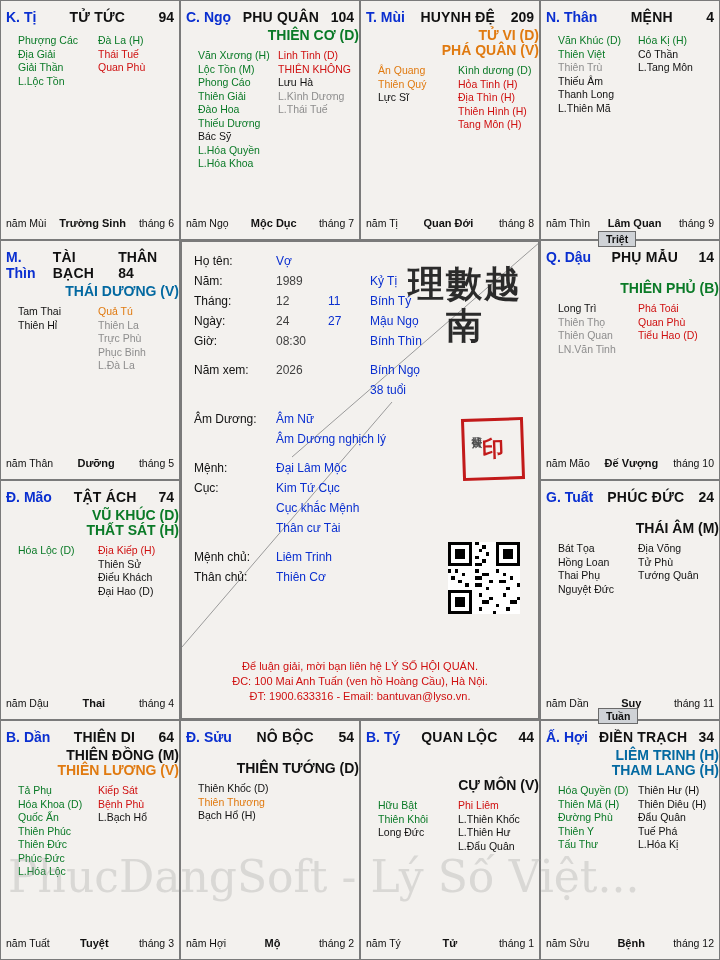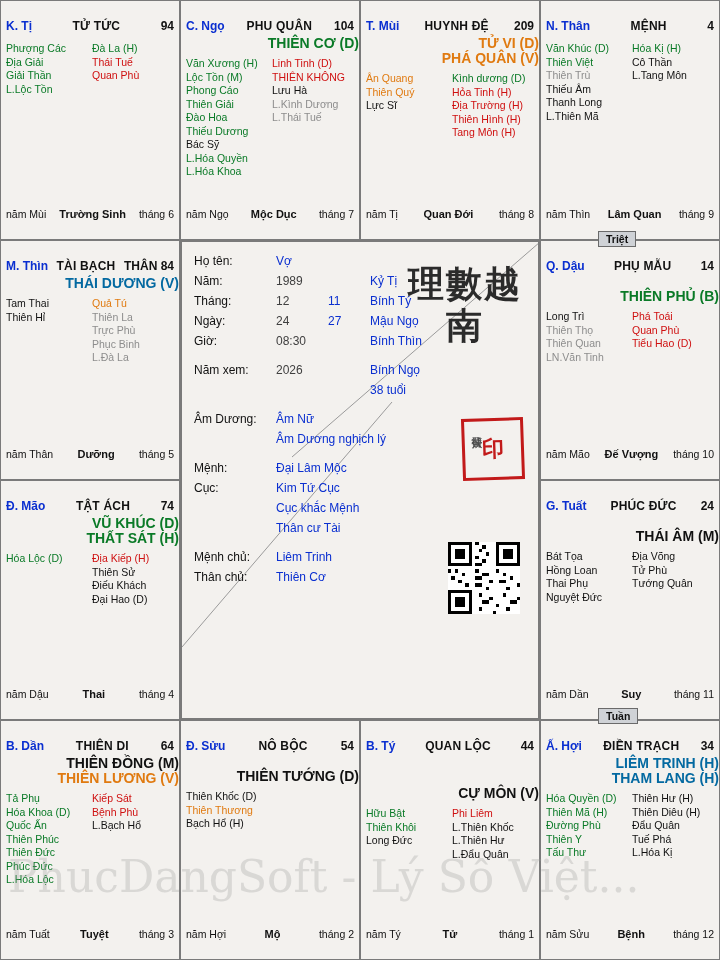--- a/index.html
+++ b/index.html
@@ -21,51 +21,52 @@
     background:#f1efec;
   }
   .cell {
     position:relative;
     border:1px solid #7a7a7a;
     background:#f3f1ee;
     overflow:hidden;
   }
   .hdr {
     display:flex; align-items:center; justify-content:space-between;
-    padding:18px 5px 0 5px;
-    font-size:12px; font-weight:bold;
+    padding:8px 5px 0 5px;
+    font-size:14px; font-weight:bold;
   }
   .hdr .branch { color:#0a2fd0; }
   .hdr .palace { color:#111; font-weight:bold; letter-spacing:0.2px;}
   .hdr .num { color:#111; font-weight:bold; }
   .maj {
     text-align:right;
     font-weight:bold;
     font-size:14px;
     line-height:15px;
     margin-top:3px;
   }
   .maj .g  { color:#0a7a27; }
   .maj .r  { color:#0369a1; }
   .maj .o  { color:#e07a10; }
   .maj .k  { color:#111; }
   .stars {
     display:flex; gap:4px;
     padding:6px 5px 0 5px;
     font-size:10.5px;
     line-height:13.5px;
+    margin-left:12px;
   }
   .stars .col { flex:1 1 50%; min-width:0; }
   .s-g { color:#0a7a27; }
   .s-r { color:#cf1010; }
   .s-o { color:#e07a10; }
   .s-k { color:#111; }
   .s-gray { color:#8d8d8d; }
   .foot {
-    position:absolute; left:0; right:0; bottom:19px;
+    position:absolute; left:0; right:0; bottom:10px;
     display:flex; align-items:center; justify-content:space-between;
     padding:0 5px;
     font-size:10.5px; color:#111;text-align:center;
   }
   .foot .mid { font-weight:bold; font-size:11px; }
   .badge {
     position:absolute;
     background:#cfd2d6;
     border:1px solid #6a6a6a;
     font-size:10.5px; font-weight:bold;
@@ -210,21 +211,21 @@
     </div>
     <div class="stars">
       <div class="col">
         <div class="s-o">Ân Quang</div>
         <div class="s-o">Thiên Quý</div>
         <div class="s-k">Lực Sĩ</div>
       </div>
       <div class="col">
         <div class="s-g">Kình dương (D)</div>
         <div class="s-r">Hỏa Tinh (H)</div>
-        <div class="s-r">Địa Trường (H)</div>
+        <div class="s-r">Địa Thìn (H)</div>
         <div class="s-r">Thiên Hình (H)</div>
         <div class="s-r">Tang Môn (H)</div>
       </div>
     </div>
     <div class="foot">
       <span>năm Tị</span>
       <span class="mid">Quan Đới</span>
       <span>tháng 8</span>
     </div>
   </div>
@@ -645,15 +646,20 @@
       <rect x="16" y="15" width="1" height="1"></rect>
         <rect x="18" y="17" width="2" height="1"></rect>
       <rect x="9" y="19" width="1" height="1"></rect>
         <rect x="13" y="20" width="1" height="1"></rect>
       <rect x="17" y="19" width="1" height="1"></rect>
         <rect x="20" y="16" width="1" height="1"></rect>
       <rect x="8" y="10" width="1" height="1"></rect>
     </g>
   </svg>
 
+  <div class="note">
+    <div>Để luận giải, mời bạn liên hệ LÝ SỐ HỘI QUÁN.</div>
+    <div>ĐC: 100 Mai Anh Tuấn (ven hồ Hoàng Cầu), Hà Nội.</div>
+    <div>ĐT: 1900.633316 - Email: bantuvan@lyso.vn.</div>
+  </div>
 </div>
 
 <div class="wm">PhucDangSoft - Lý Số Việt...</div>
 
 </body></html>

